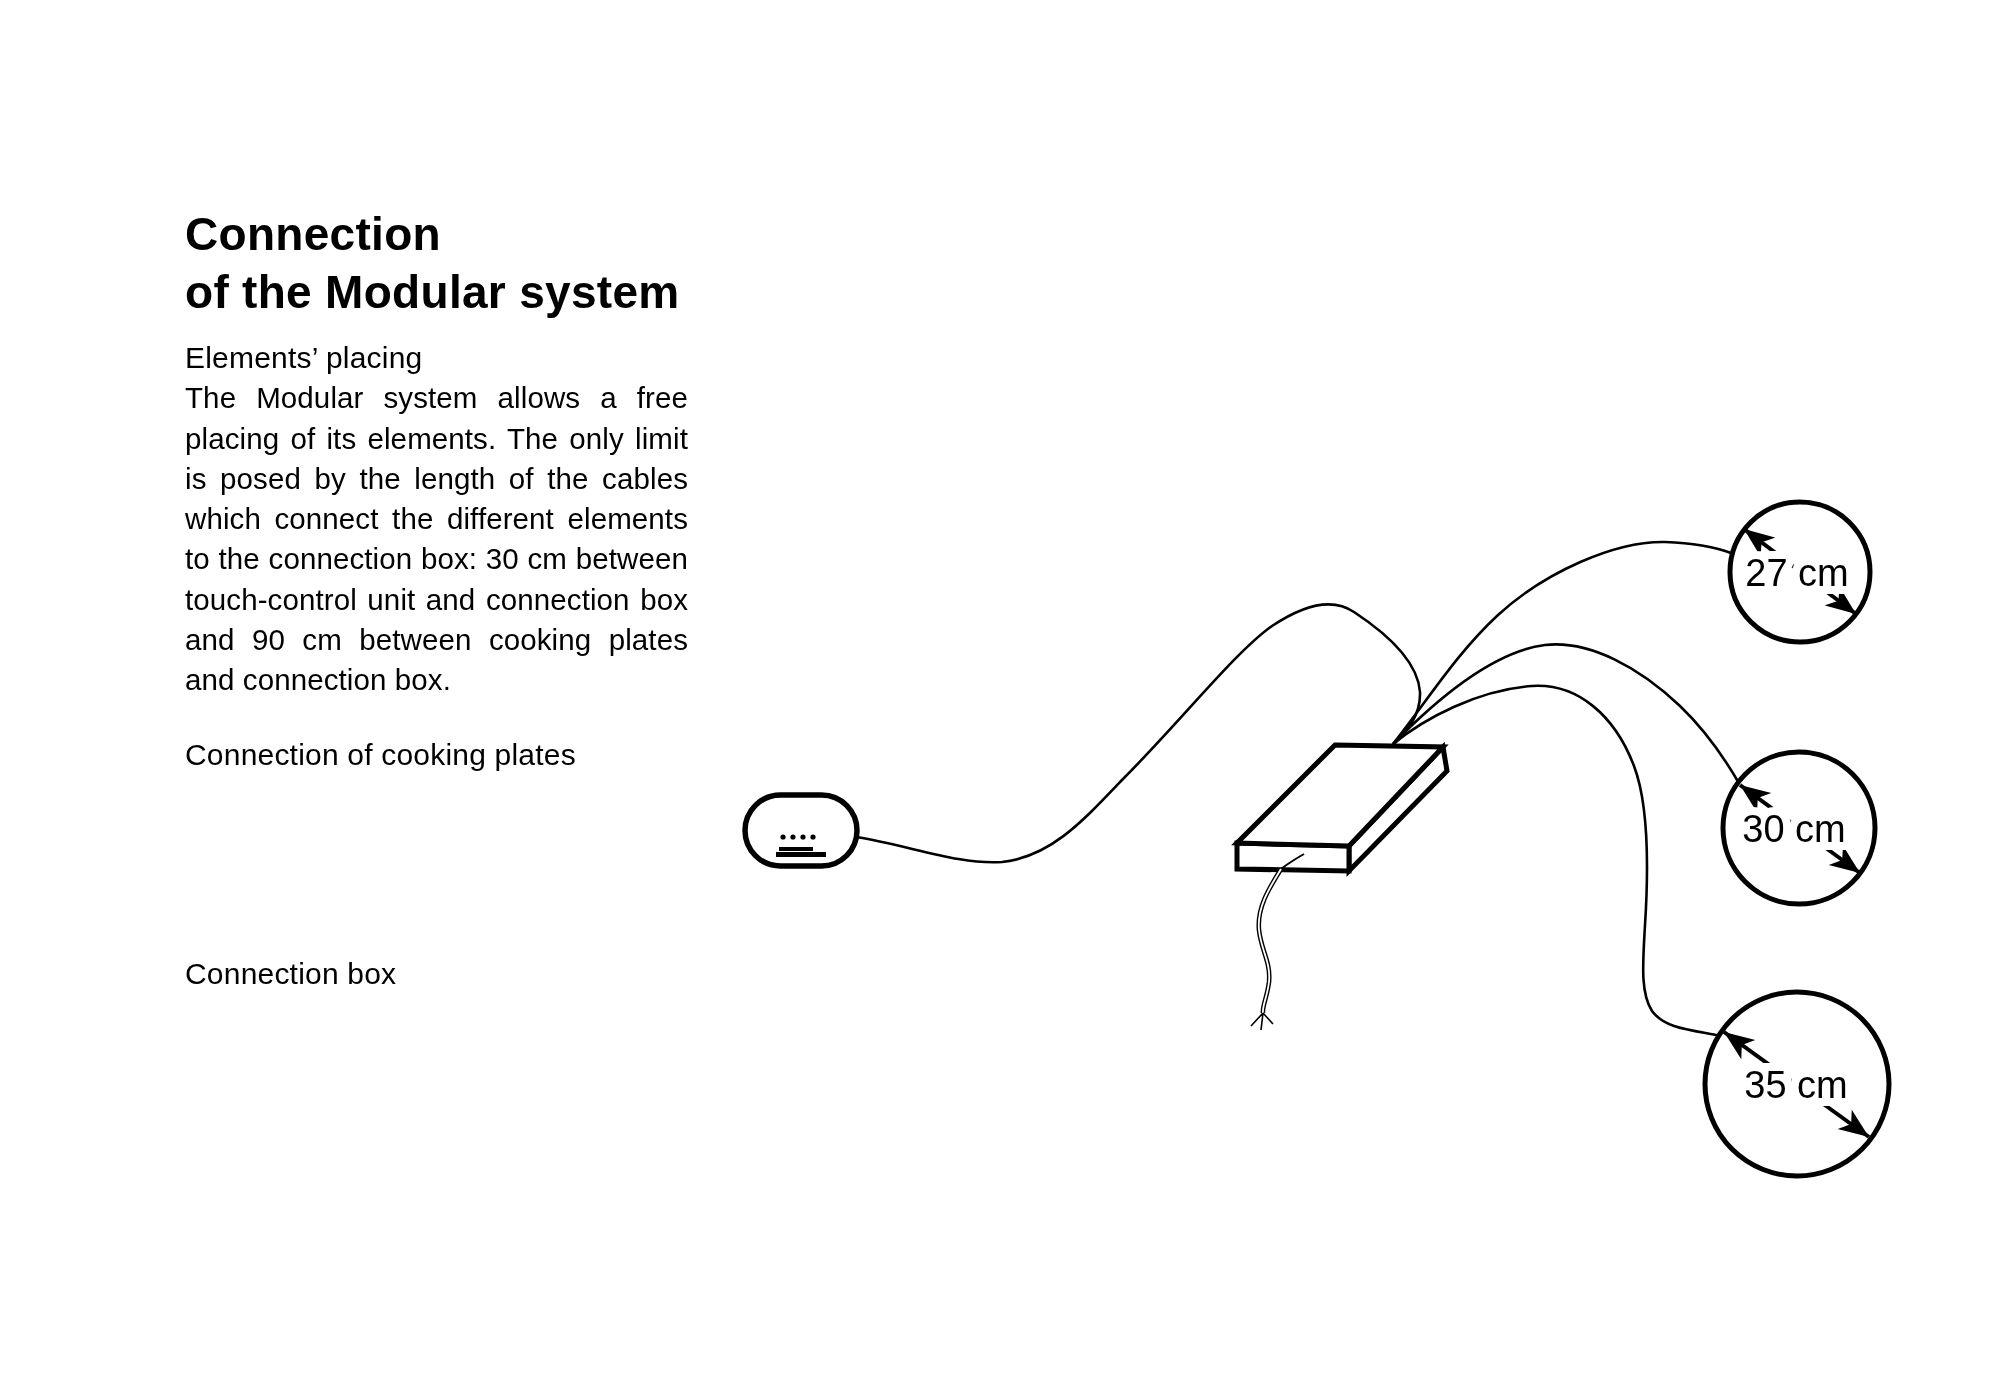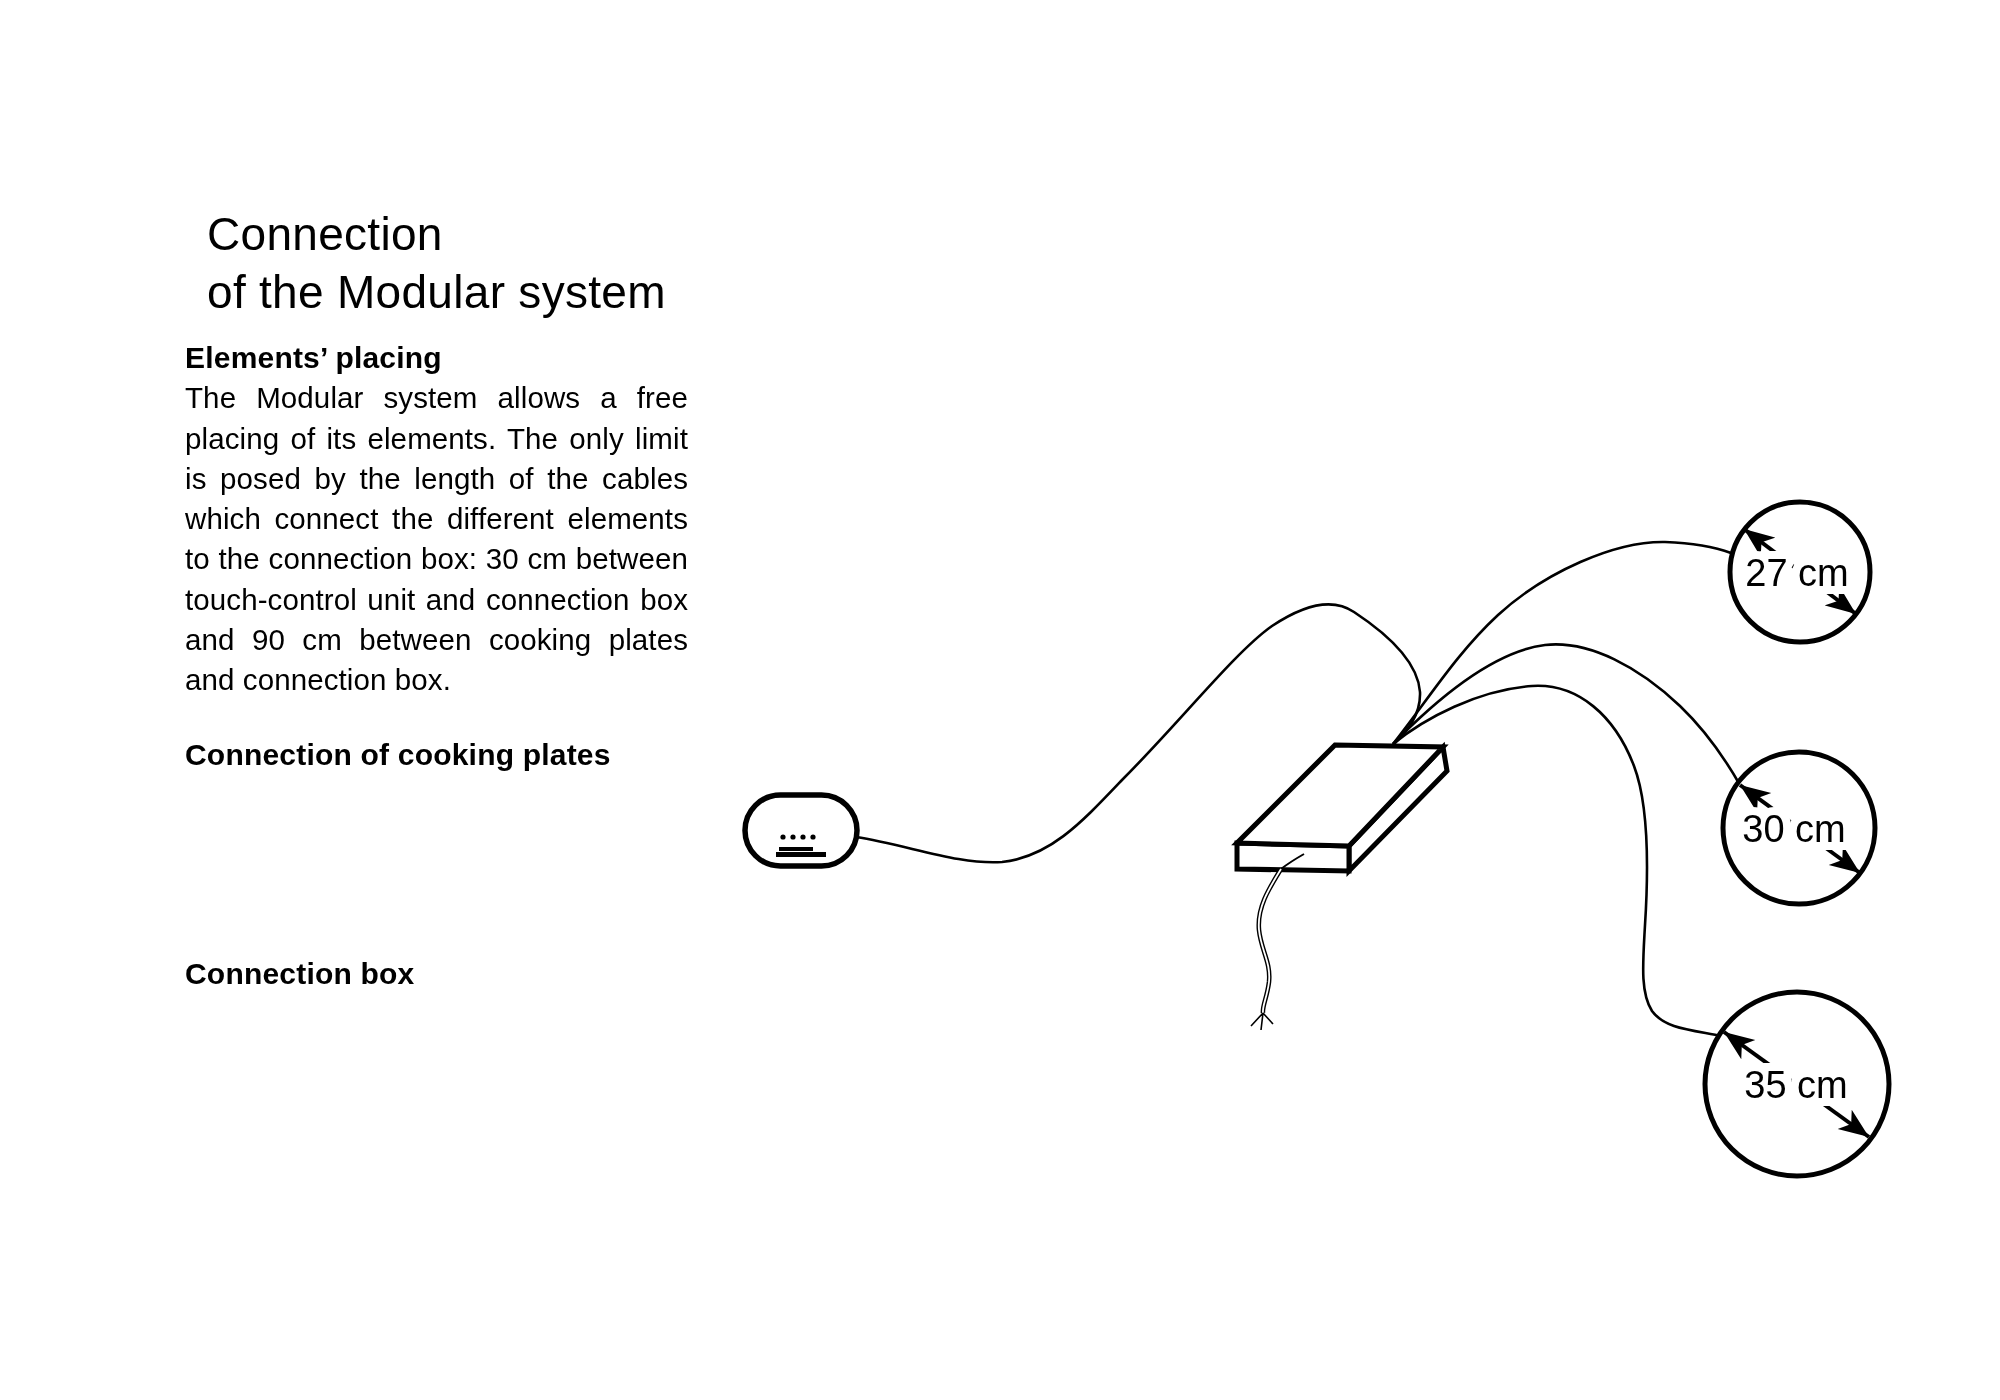--- a/index.html
+++ b/index.html
@@ -3,29 +3,28 @@
 <meta charset="utf-8">
 <style>
   html,body{margin:0;padding:0;}
   body{
     width:2000px;height:1400px;background:#ffffff;position:relative;
     font-family:"Liberation Sans","DejaVu Sans",sans-serif;color:#000;
     overflow:hidden;
   }
   .page-title{
     position:absolute;left:185px;top:174px;width:700px;
-    font-size:46px;font-weight:normal;line-height:58px;letter-spacing:.3px;
+    font-size:46px;font-weight:bold;line-height:58px;letter-spacing:.3px;
     white-space:pre-line;
-    margin-left:22px;
   }
   .section{position:absolute;left:185px;width:503px;}
   .sec-1{top:338px}
   .sec-2{top:735px}
   .sec-3{top:954px}
-  .sec-heading{font-size:30px;font-weight:bold;line-height:40.3px;letter-spacing:.2px}
+  .sec-heading{font-size:30px;font-weight:normal;line-height:40.3px;letter-spacing:.2px}
   .sec-body{
     font-size:29.5px;line-height:40.3px;text-align:justify;
     letter-spacing:.1px;
   }
   svg.diagram{position:absolute;left:0;top:0;width:2000px;height:1400px;}
   .plate-label{
     font-family:"Liberation Sans","DejaVu Sans",sans-serif;
     font-size:38px;fill:#000;stroke:#fff;stroke-width:16px;paint-order:stroke;
     text-anchor:middle;
   }

